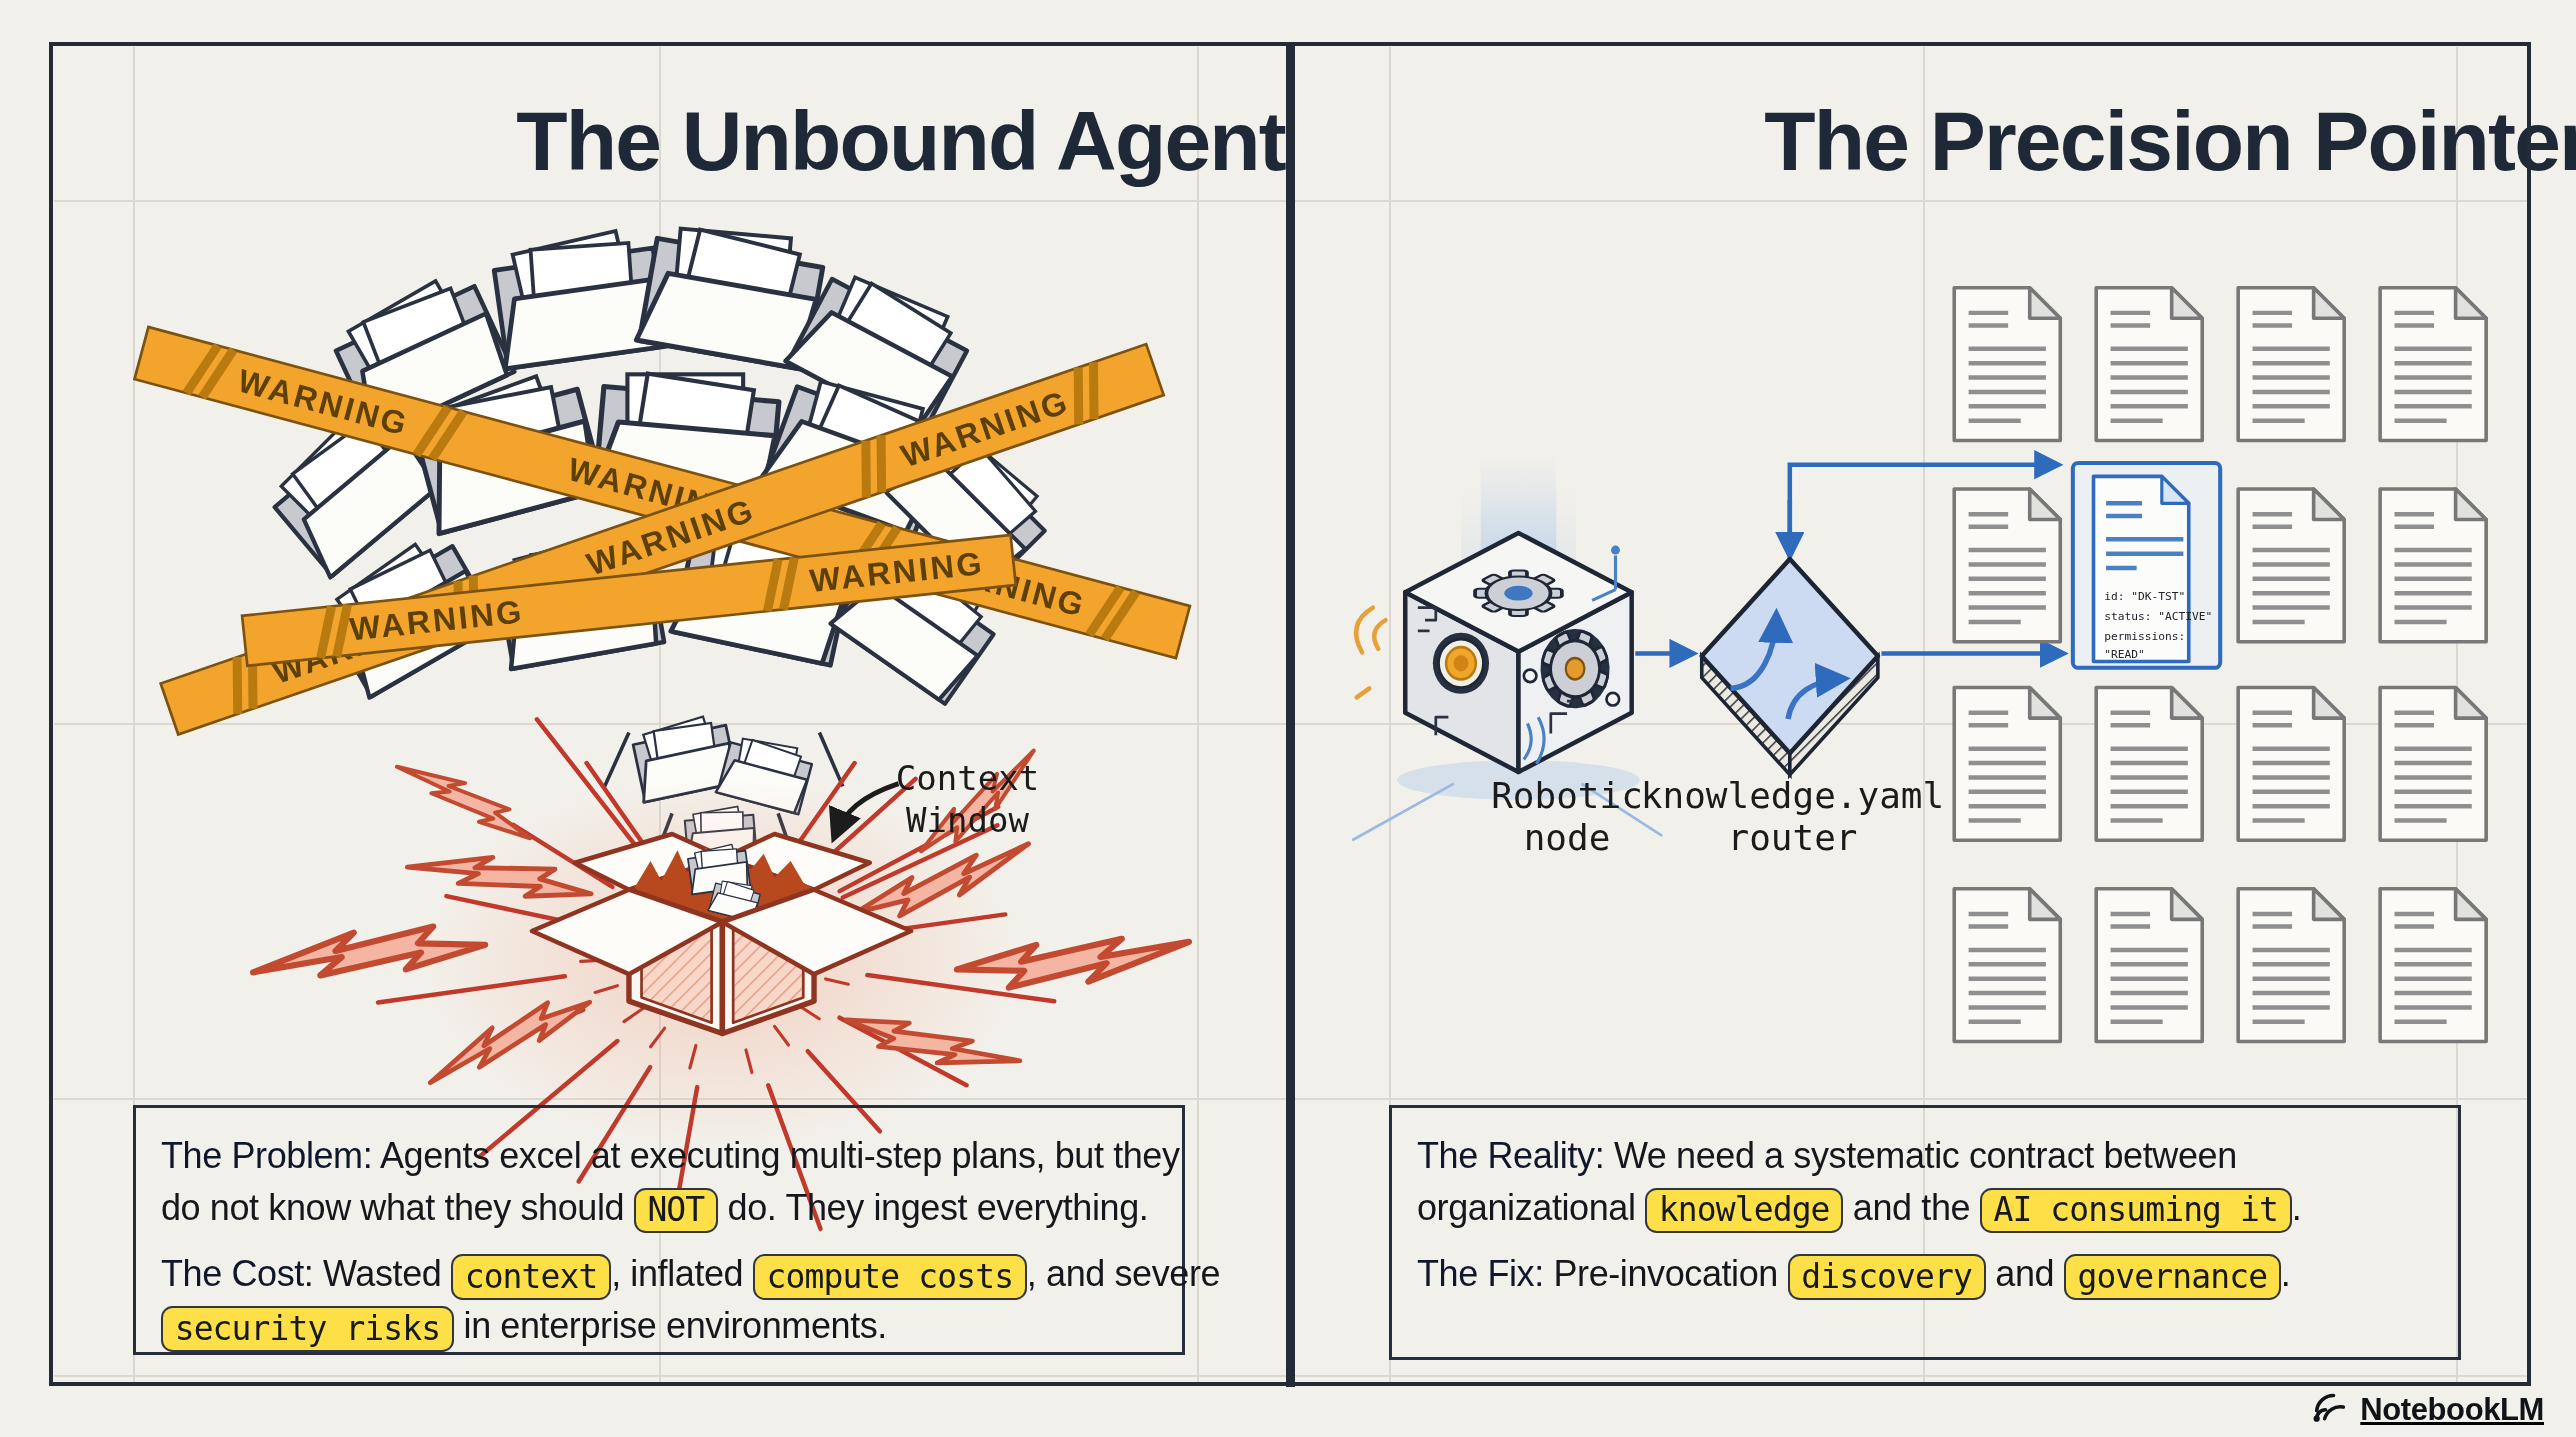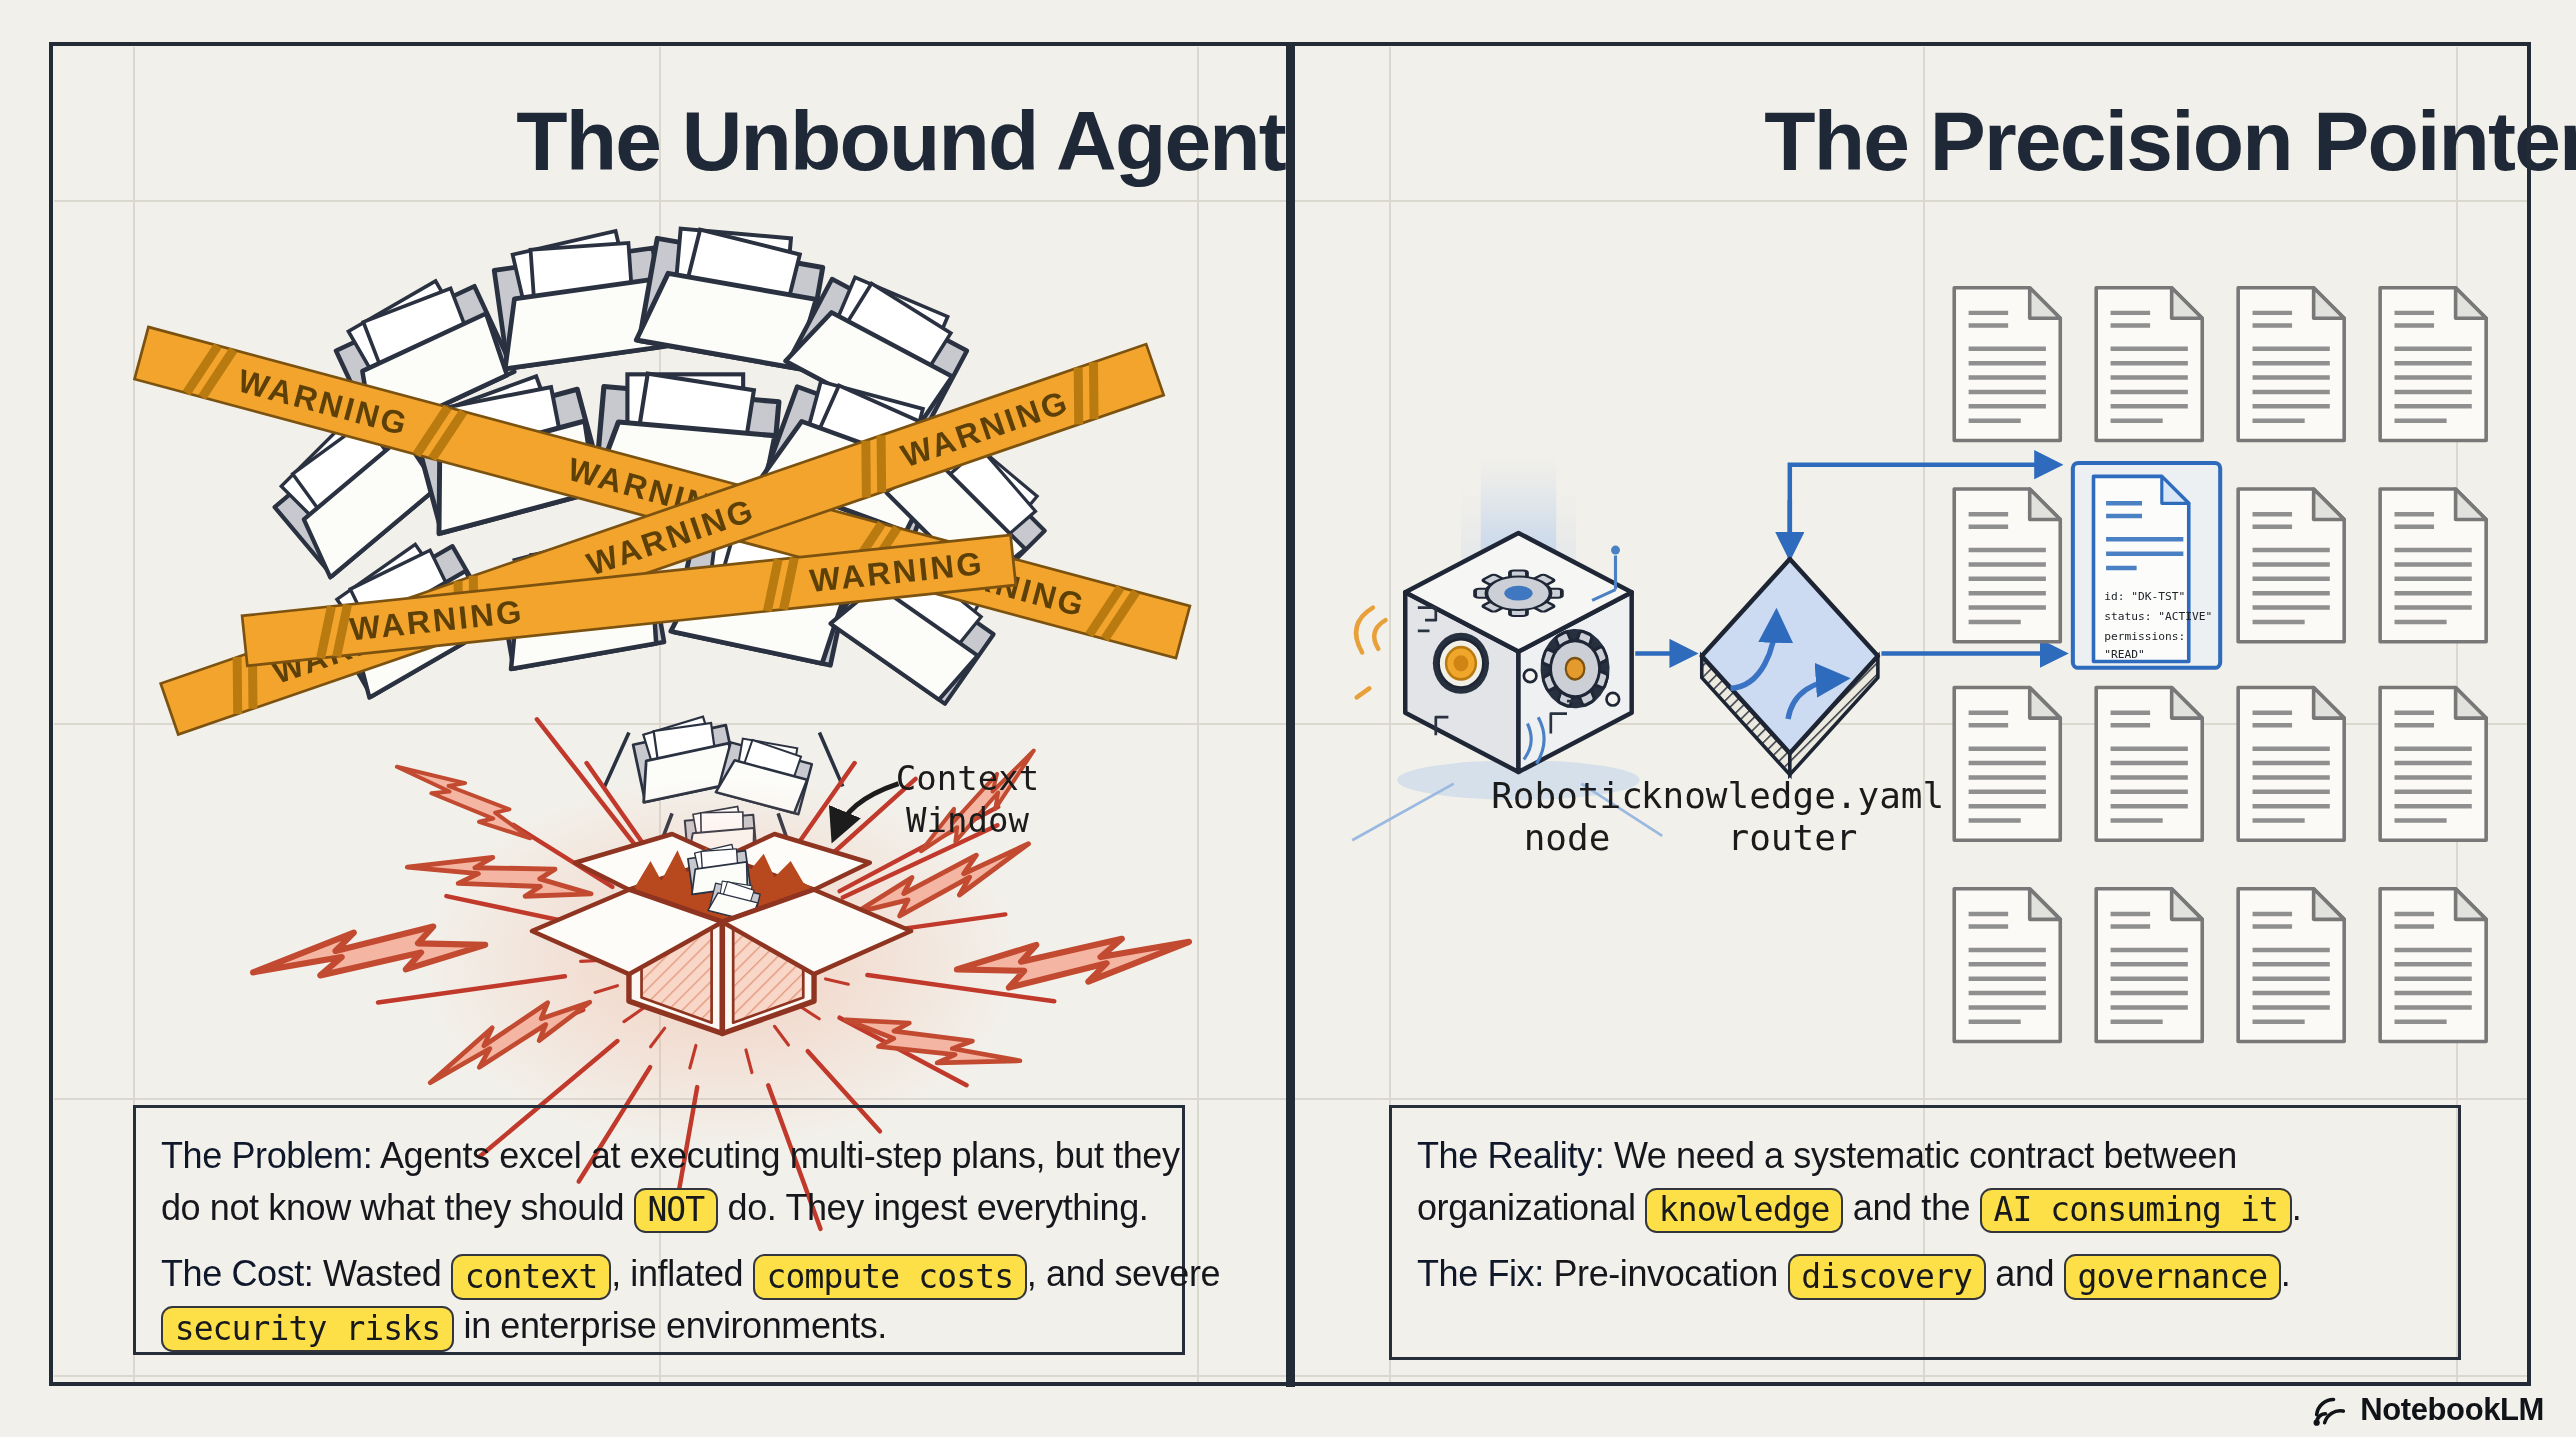--- a/index.html
+++ b/index.html
@@ -14,21 +14,21 @@
   .mlabel{position:absolute;text-align:center;font-family:"DejaVu Sans Mono",monospace;
           font-size:36px;line-height:42px;color:#1b1b1b;white-space:pre-line;z-index:4;}
   .infobox{position:absolute;border:3.1px solid #262e3c;background:transparent;z-index:4;}
   .infobox .inner{padding:21.6px 25px;}
   .bline{font-size:36px;line-height:52px;color:#15171c;white-space:nowrap;letter-spacing:-0.4px;}
   .bline b{font-weight:normal;color:#0f172a;}
   .pgap{height:14.4px;}
   .chip{display:inline-block;font-family:"DejaVu Sans Mono",monospace;font-size:33px;line-height:40px;
         border:2.2px solid #33363c;border-radius:11.7px;padding:0.9px 11.7px;background:#fde047;color:#17191d;
         vertical-align:-1.8px;letter-spacing:-0.9px;}
-  #footer{position:absolute;right:32px;top:1392px;display:flex;align-items:flex-end;gap:11px;z-index:7;}
+  #footer{position:absolute;right:32px;top:1392px;display:flex;align-items:flex-start;gap:11px;z-index:7;text-decoration:underline;}
   #footer span{font-size:31px;font-weight:600;color:#101418;letter-spacing:-0.4px;}
 </style>
 </head>
 <body>
 
 <div id="canvas">
 
   <div class="gridv" style="left:133px"></div>
   <div class="gridv" style="left:659px"></div>
   <div class="gridv" style="left:1197px"></div>

